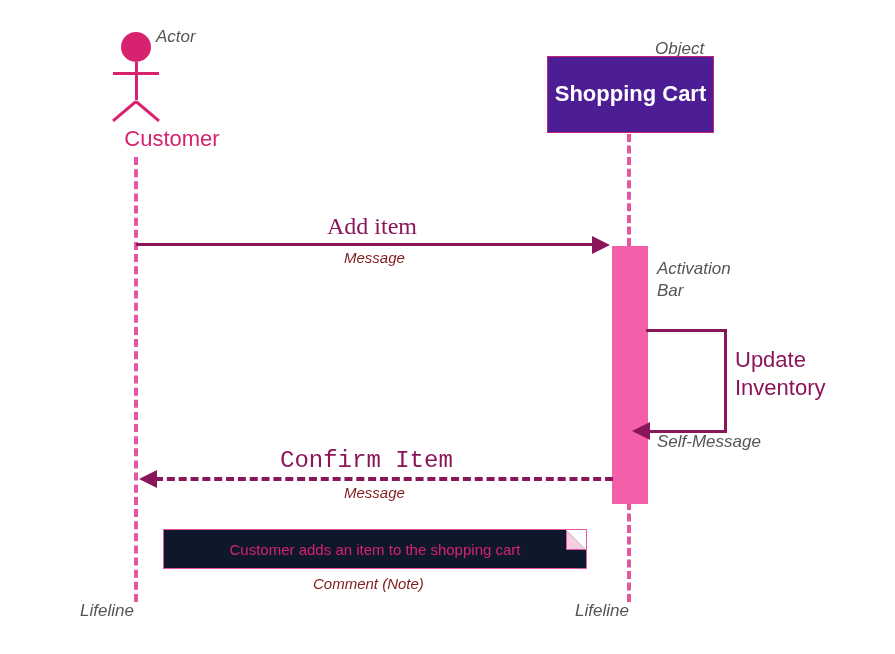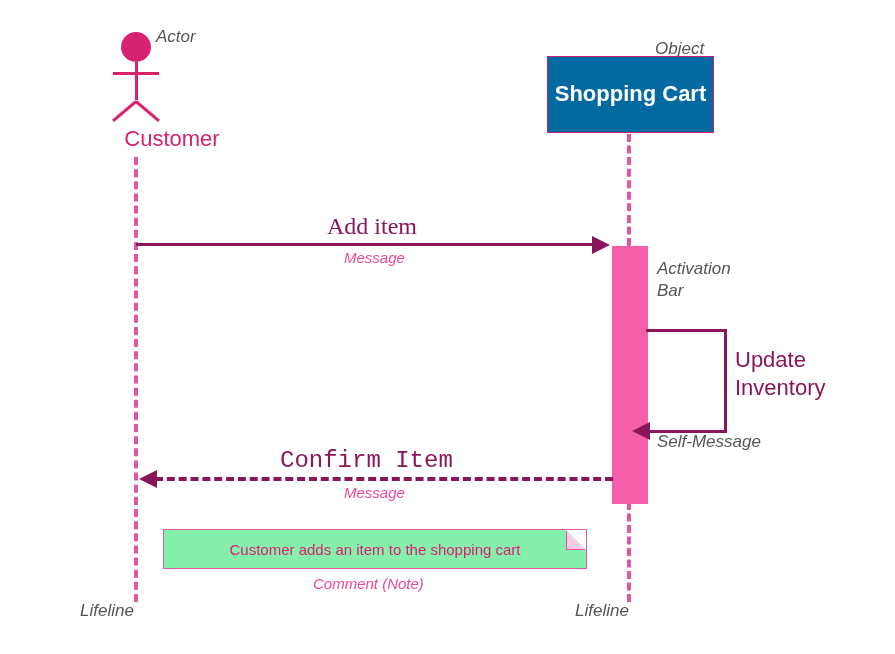--- a/index.html
+++ b/index.html
@@ -23,21 +23,21 @@
     font-size: 17px;
   }
   .msg-label {
     position: absolute;
     color: #8a165a;
     font-size: 24px;
     font-weight: 400;
   }
   .small-label {
     position: absolute;
-    color: #ec4899;
+    color: #7f1d1d;
     font-style: italic;
     font-size: 15px;
   }
 
   
   .actor-wrap { position: absolute; left: 86px; top: 32px; width: 100px; }
   .actor-head {
     width: 30px; height: 30px; border-radius: 50%;
     background: #d7226f; margin: 0 auto;
   }
@@ -62,21 +62,21 @@
   .actor-name {
     position: absolute; top: 94px; left: 50%; transform: translateX(-50%);
     color: #d7226f; font-size: 22px; font-weight: 500; margin-left: 36px;
   }
 
   
   .object-box {
     position: absolute;
     left: 547px; top: 56px;
     width: 165px; height: 75px;
-    background: #0369a1;
+    background: #4c1d95;
     border: 1px solid #c92073;
     color: #fff; font-size: 22px; font-weight: 600;
     display: flex; align-items: center; justify-content: center;
     text-align: center; line-height: 1.2;
   }
 
   
   .lifeline {
     position: absolute;
     border-left: 4px dashed #e556a0;
@@ -144,21 +144,21 @@
     position: absolute;
     left: 735px; top: 346px;
     color: #8a165a; font-size: 22px; line-height: 1.25;
   }
 
   
   .note {
     position: absolute;
     left: 163px; top: 529px;
     width: 424px; height: 40px;
-    background: #86efac;
+    background: #0f172a;
     border: 1px solid #e556a0;
     color: #d7226f;
     font-size: 15px;
     display: flex; align-items: center; justify-content: center;
     box-sizing: border-box;
   }
   .note::after {
     
     content: "";
     position: absolute;

